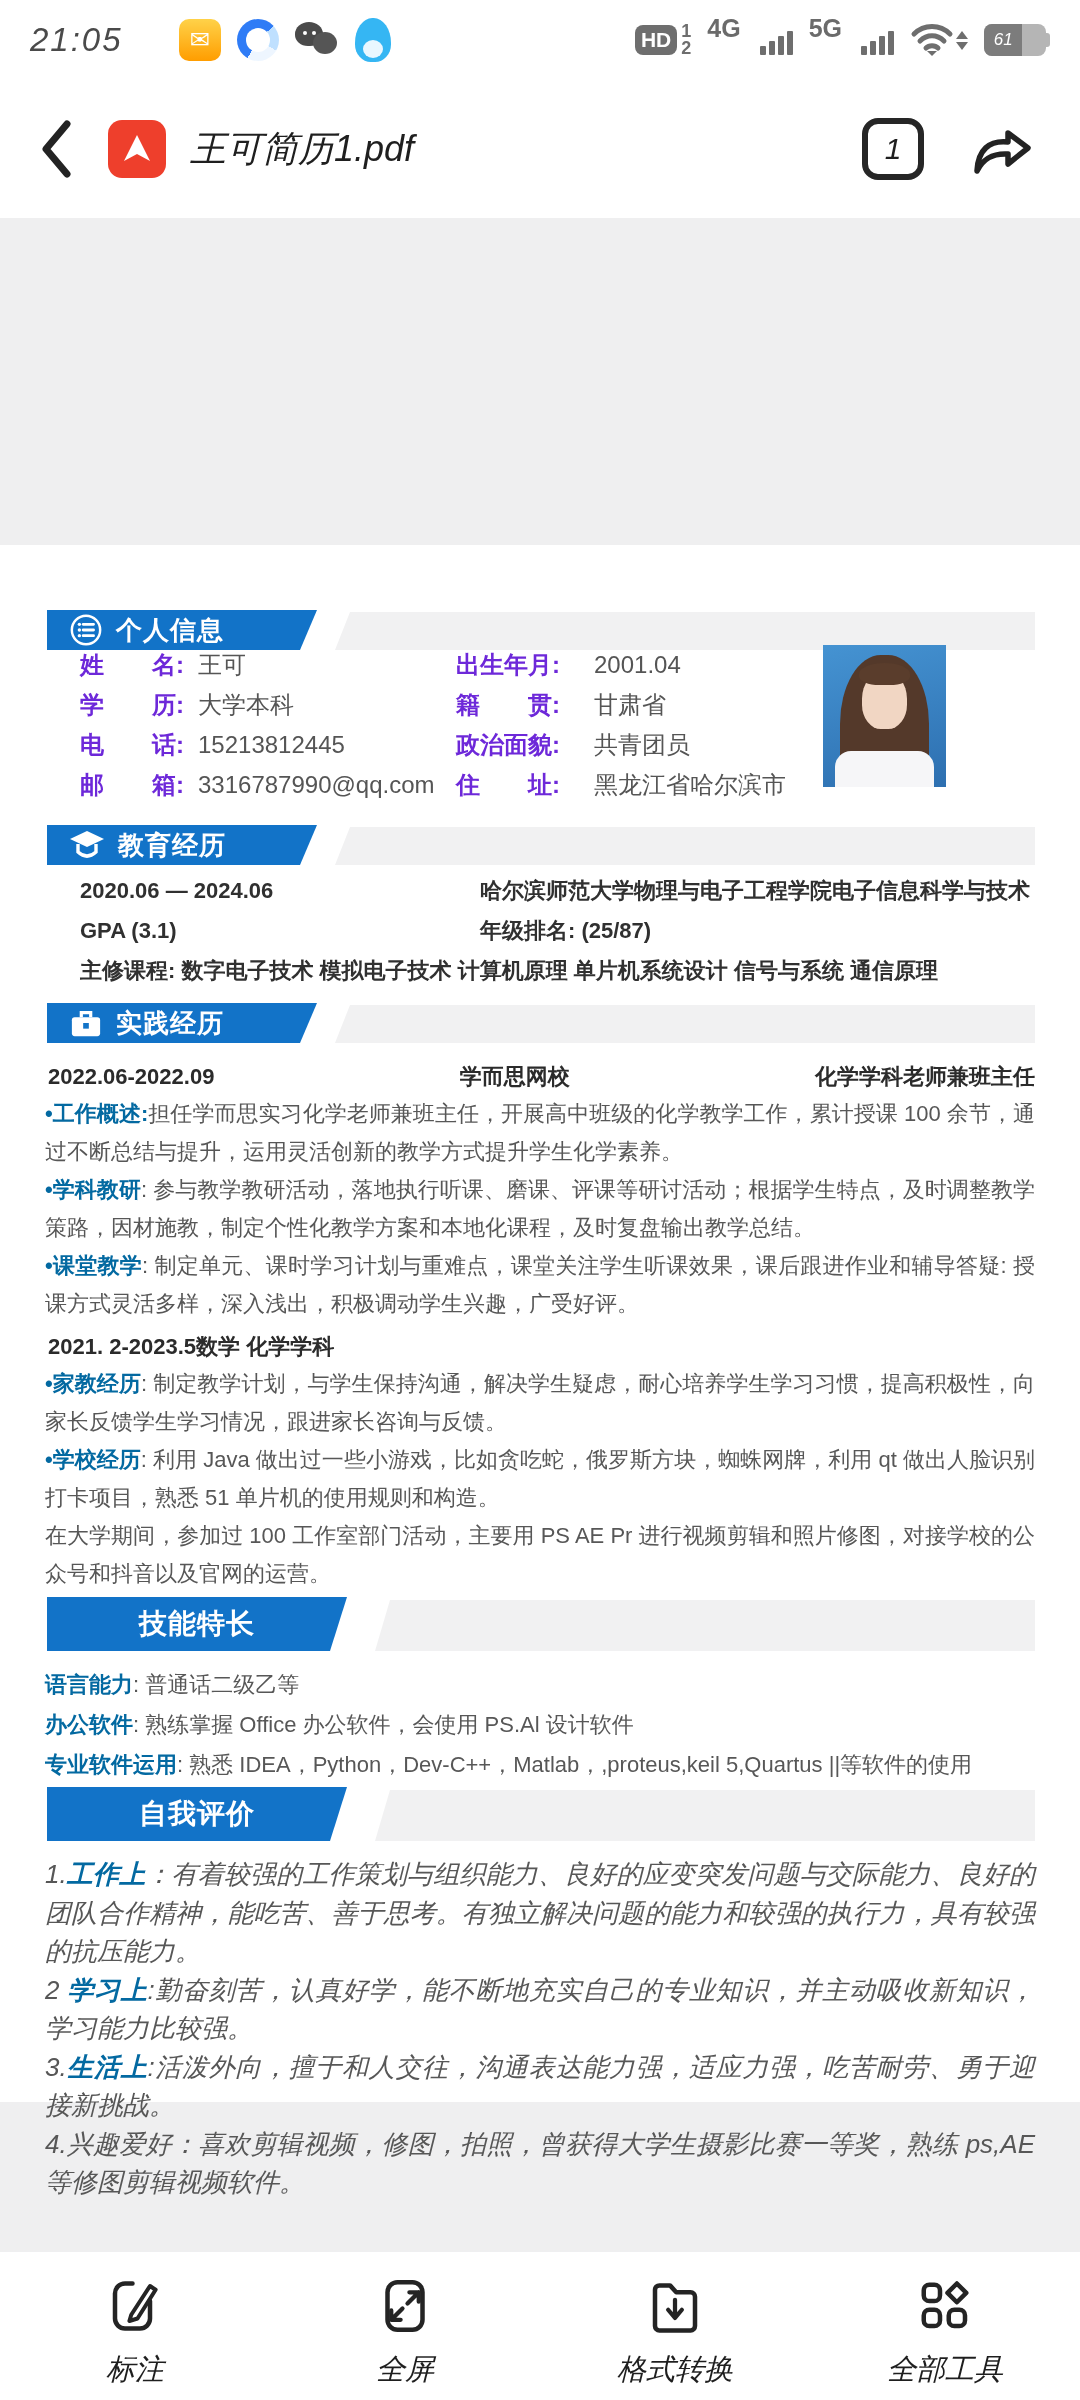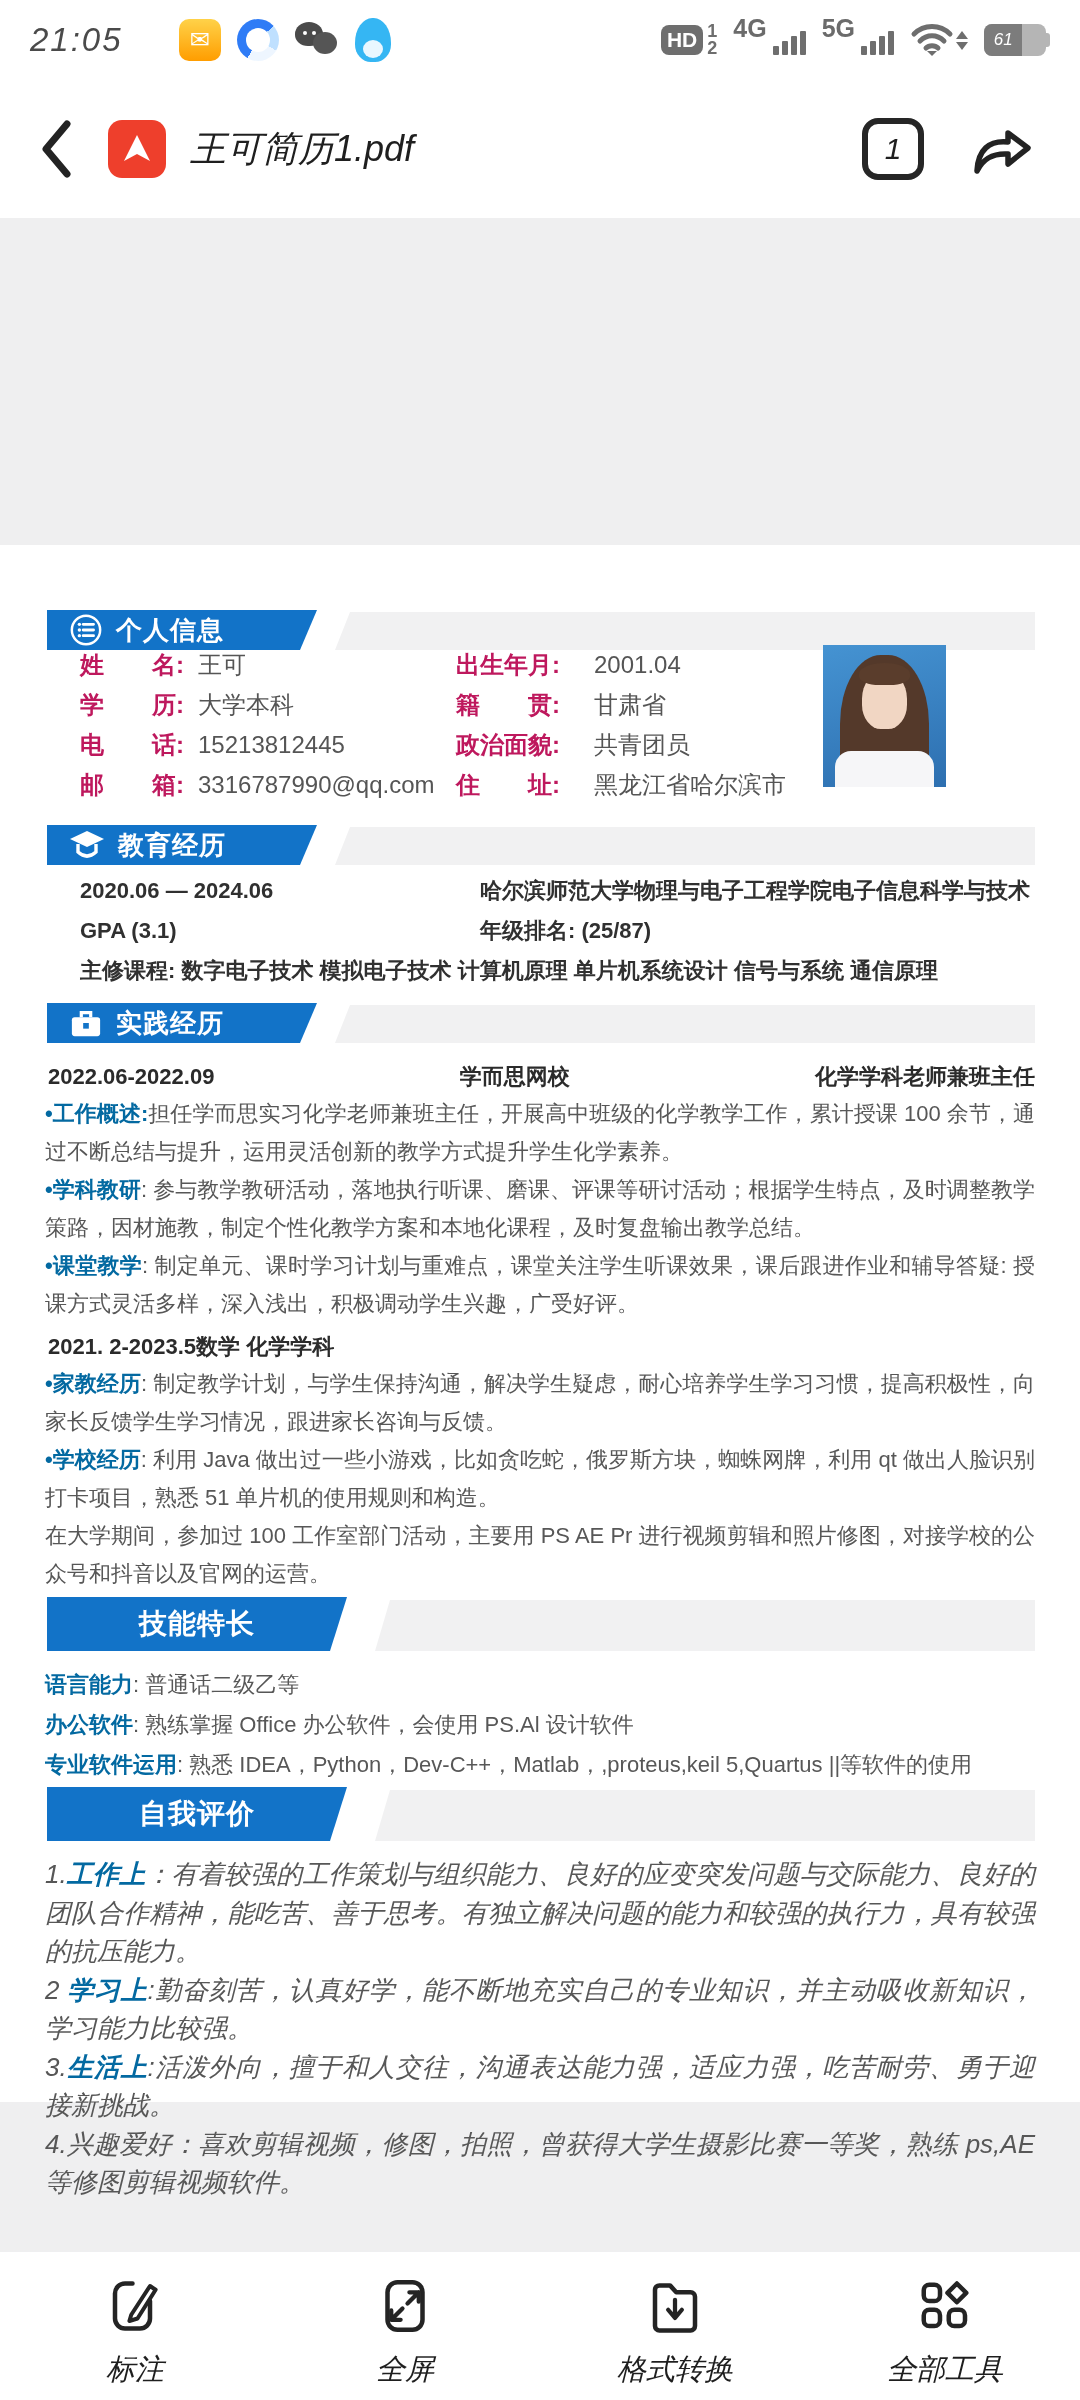--- a/index.html
+++ b/index.html
@@ -16,21 +16,21 @@
   .ic-wechat .bub1 { position:absolute; left:0; top:2px; width:28px; height:24px; background:#4a4a4a; border-radius:50% 50% 46% 46%; }
   .ic-wechat .bub2 { position:absolute; right:2px; top:12px; width:24px; height:22px; background:#555; border-radius:50%; }
   .ic-wechat .e1,.ic-wechat .e2 { position:absolute; width:4px; height:4px; background:#fff; border-radius:50%; top:11px; }
   .ic-wechat .e1 { left:8px; } .ic-wechat .e2 { left:17px; }
   .ic-qq { width:36px; height:44px; background:#35b6f3; border-radius:48% 48% 44% 44%/ 56% 56% 40% 40%; position:relative; }
   .ic-qq:after { content:""; position:absolute; left:8px; bottom:4px; width:20px; height:18px; background:#e9f7ff; border-radius:50%; }
   .sb-right { margin-left:auto; display:flex; align-items:center; gap:16px; }
   .hd-wrap { display:flex; align-items:center; gap:4px; }
   .hd-badge { background:#6e6e6e; color:#fff; font-weight:bold; font-size:21px; border-radius:8px; padding:3px 6px; }
   .hd-nums { display:flex; flex-direction:column; font-size:18px; font-weight:bold; color:#6e6e6e; line-height:17px; }
-  .net { display:flex; align-items:flex-end; gap:4px;text-align:right; }
+  .net { display:flex; align-items:flex-end; gap:17px;text-align:right; }
   .net-label { font-size:25px; font-weight:bold; color:#6b6b6b; position:relative; top:-12px; margin-right:2px; }
   .bars { display:flex; align-items:flex-end; gap:3px; }
   .bars i { display:block; width:6px; background:#6e6e6e; border-radius:1px; }
   .wifi-wrap { display:flex; align-items:center; gap:2px; }
   .updown { display:flex; flex-direction:column; gap:3px; }
   .tri-up { width:0; height:0; border-left:6px solid transparent; border-right:6px solid transparent; border-bottom:8px solid #6e6e6e; }
   .tri-dn { width:0; height:0; border-left:6px solid transparent; border-right:6px solid transparent; border-top:8px solid #6e6e6e; }
   .batt { position:relative; width:62px; height:32px; background:#b5b5b5; border-radius:8px; overflow:hidden; }
   .batt-fill { position:absolute; left:0; top:0; bottom:0; width:62%; background:#7c7c7c; color:#fff; font-size:17px; font-style:italic; display:flex; align-items:center; justify-content:center; }
   .batt-nub { width:5px; height:14px; background:#b5b5b5; border-radius:0 3px 3px 0; margin-left:-1px; }
@@ -51,21 +51,21 @@
   .banner { position:relative; height:40px; }
   .b-blue { position:absolute; left:2px; top:0; bottom:0; width:270px; background:#1273c8; clip-path:polygon(0 0,100% 0,calc(100% - 17px) 100%,0 100%); display:flex; align-items:center; gap:13px; padding-left:22px; color:#fff; font-weight:bold; font-size:26px; letter-spacing:1px; }
   .b-strip { position:absolute; left:290px; right:0; top:2px; bottom:0; background:#f1f1f2; clip-path:polygon(15px 0,100% 0,100% 100%,0 100%); }
   .banner.lg { height:54px; }
   .banner.lg .b-blue { width:300px; justify-content:center; padding-left:0; font-size:28px; }
   .banner.lg .b-strip { left:330px; top:3px; }
 
   
   .prows { margin-top:8px; }
   .prow { display:grid; grid-template-columns:118px 258px 138px 1fr; align-items:center; height:40px; padding-left:35px; font-size:24px; white-space:nowrap; }
-  .plab { font-weight:bold; color:#be185d; }
+  .plab { font-weight:bold; color:#6d28d9; }
   .pval { color:#555; }
   .photo { position:absolute; left:823px; top:70px; width:123px; height:142px; background:linear-gradient(165deg,#4593d2 0%,#2d6fb0 100%); overflow:hidden; }
   .photo .hair { position:absolute; left:17px; top:10px; width:89px; height:150px; background:#54392a; border-radius:46% 46% 30% 30%; }
   .photo .face { position:absolute; left:39px; top:26px; width:45px; height:58px; background:#f1d6c3; border-radius:48% 48% 42% 42%; }
   .photo .bang { position:absolute; left:36px; top:18px; width:51px; height:22px; background:#5a3d2c; border-radius:50% 50% 40% 40%; }
   .photo .shirt { position:absolute; left:12px; bottom:-4px; width:99px; height:40px; background:#f6f6f8; border-radius:16px 16px 0 0; }
 
   
   .erows { margin-top:6px; }
   .erow { display:grid; grid-template-columns:400px 1fr; align-items:center; height:40px; padding-left:35px; font-size:22px; font-weight:bold; color:#303030; white-space:nowrap; }

